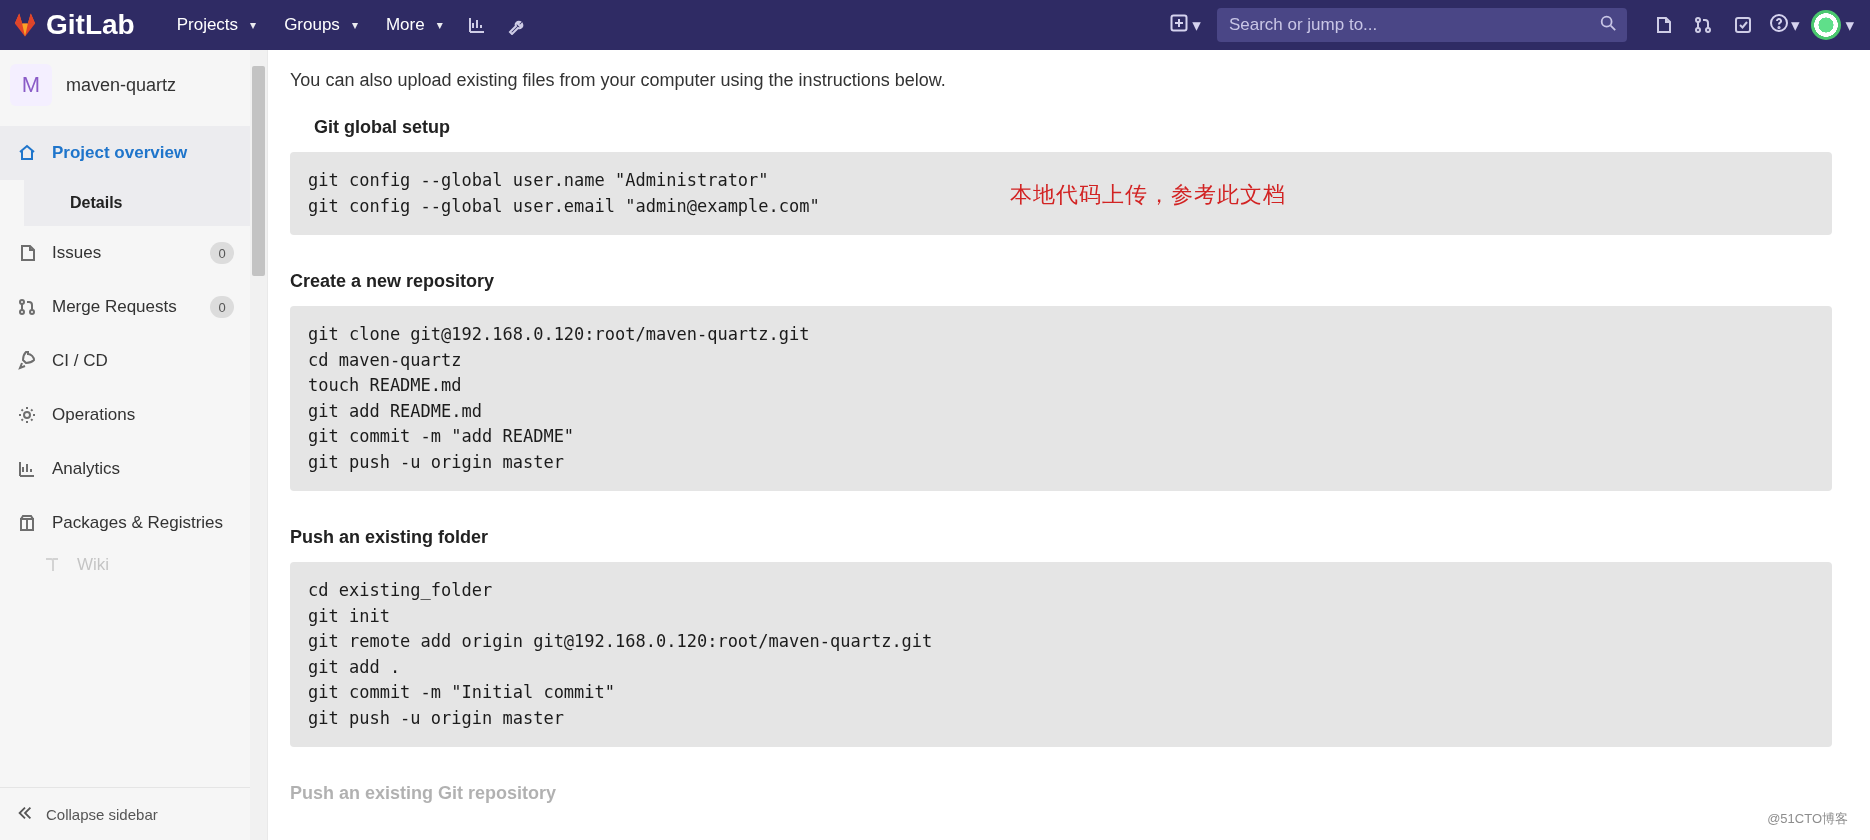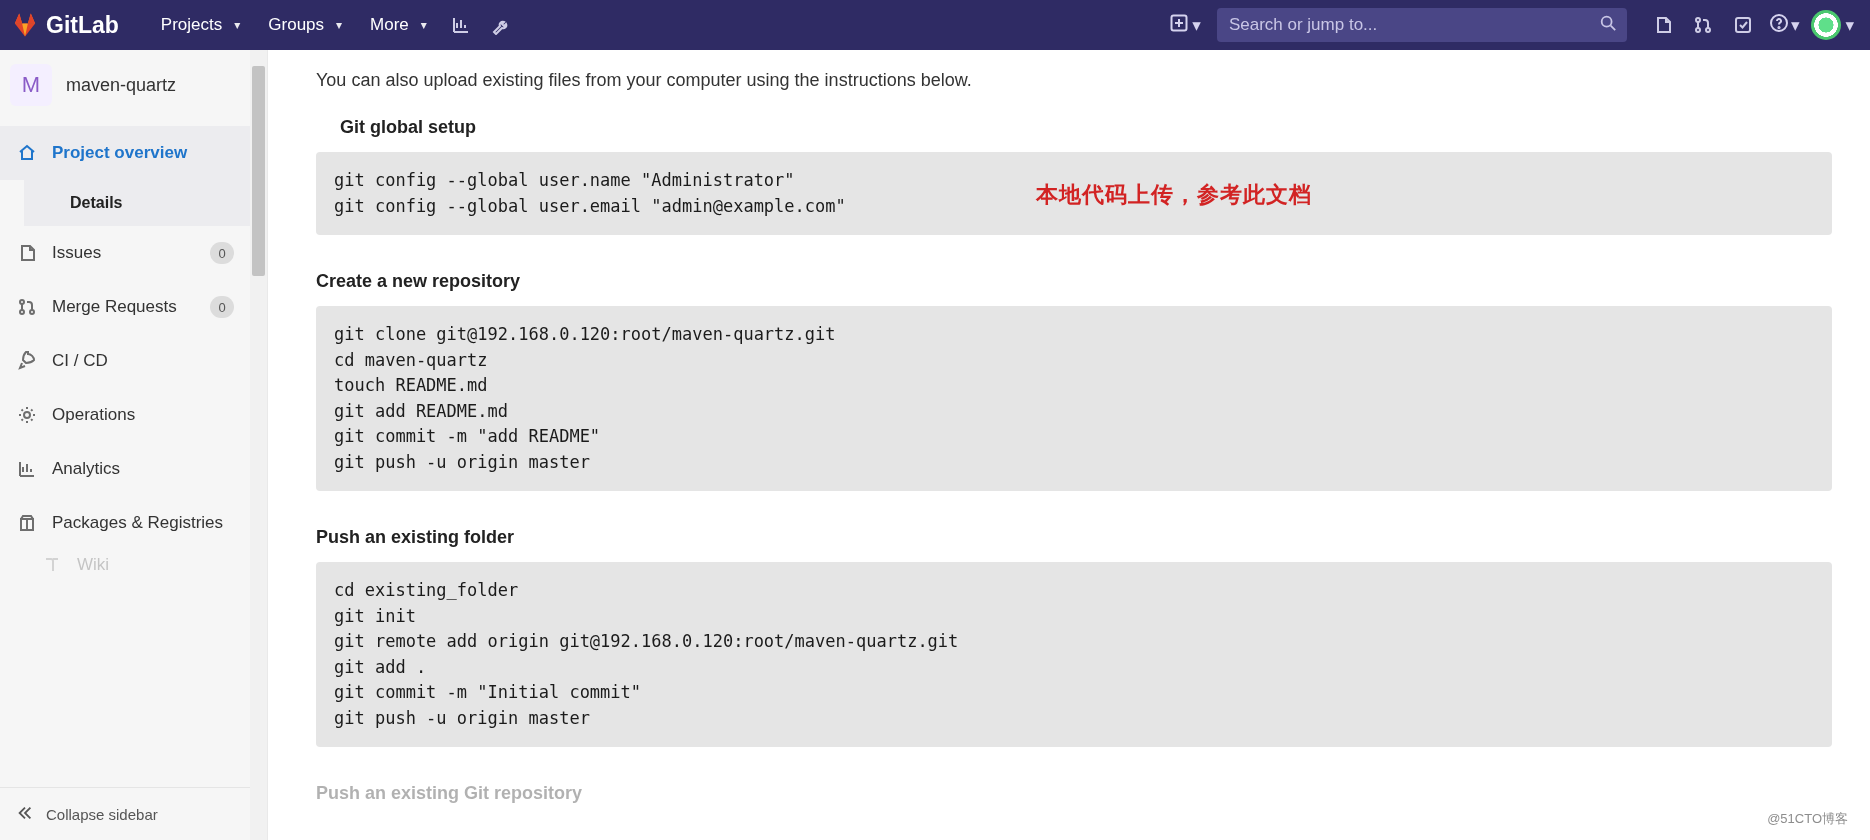--- a/index.html
+++ b/index.html
@@ -27,21 +27,21 @@
     font-size:15px;color:var(--body-text);background:#ffffff;
     width:1870px;height:840px;overflow:hidden;position:relative;
   }
 
   
   .navbar{
     display:flex;align-items:center;height:50px;
     background:var(--navbar-bg);color:var(--nav-text);
     padding:0 16px 0 12px;font-size:17px;
   }
-  .brand{display:flex;align-items:center;gap:8px;font-weight:600;font-size:23px;margin-right:28px;}
+  .brand{display:flex;align-items:center;gap:8px;font-weight:600;font-size:28px;margin-right:28px;}
   .brand-icon svg{display:block;}
   .nav-link{display:flex;align-items:center;gap:12px;padding:0 14px;height:50px;color:var(--nav-text);cursor:pointer;}
   .nav-link .chev{font-size:12px;opacity:.9;}
   .nav-icon{display:flex;align-items:center;justify-content:center;width:40px;height:50px;cursor:pointer;color:var(--nav-text-dim);}
   .nav-icon svg{display:block;}
   .nav-spacer{flex:1;}
   .plus-group{display:flex;align-items:center;gap:4px;margin-right:16px;cursor:pointer;}
   .search{display:flex;align-items:center;background:var(--search-bg);border-radius:4px;width:410px;height:34px;padding:0 10px;margin-right:16px;}
   .search input{flex:1;border:none;outline:none;background:transparent;color:#fff;font-size:17px;}
   .search input::placeholder{color:var(--search-text);}
@@ -63,25 +63,25 @@
   .sb-item.active{background:var(--sidebar-active);color:var(--sidebar-link);font-weight:600;}
   .sb-item .ic{width:22px;display:flex;justify-content:center;color:#6e6e6e;}
   .sb-item.active .ic{color:var(--sidebar-link);}
   .sb-sub{padding-left:46px;height:46px;display:flex;align-items:center;font-size:16px;color:#555;cursor:pointer;margin-left:24px;}
   .sb-sub.active{color:#222;font-weight:600;background:var(--sidebar-active);}
   .sb-badge{margin-left:auto;min-width:24px;height:22px;border-radius:11px;background:var(--badge-bg);color:#555;font-size:13px;display:flex;align-items:center;justify-content:center;padding:0 7px;}
   .sidebar-bottom{margin-top:auto;border-top:1px solid #e5e5e5;}
   .collapse{display:flex;align-items:center;gap:12px;height:52px;padding:0 16px;color:#555;cursor:pointer;}
 
   
-  .main{flex:1;overflow:auto;padding:16px 38px 40px 48px;}
+  .main{flex:1;overflow:auto;padding:16px 38px 40px 22px;}
   .intro{font-size:18px;color:#333;margin:4px 0 16px;}
   .section-title{font-size:18px;font-weight:600;color:#222;margin:36px 0 14px;}
   .section-title.first{margin-top:26px;margin-left:24px;}
-  .red-annot{position:absolute;color:var(--accent-red);font-weight:700;font-size:22px;top:110px;left:720px;white-space:nowrap;letter-spacing:1px;}
+  .red-annot{position:absolute;color:var(--accent-red);font-weight:400;font-size:22px;top:110px;left:720px;white-space:nowrap;letter-spacing:1px;}
   pre.code{background:var(--code-bg);margin:0;padding:16px 18px;border-radius:4px;font-family:"Consolas","Menlo","Monaco",monospace;font-size:17px;line-height:1.5;color:#1b1b1b;white-space:pre;overflow-x:auto;}
   .main-wrap{position:relative;}
   .watermark{position:absolute;right:22px;bottom:12px;color:#8d8d8d;font-size:13px;}
 </style>
 </head>
 <body>
 
 <div class="navbar">
   <div class="brand">
     <span class="brand-icon">

